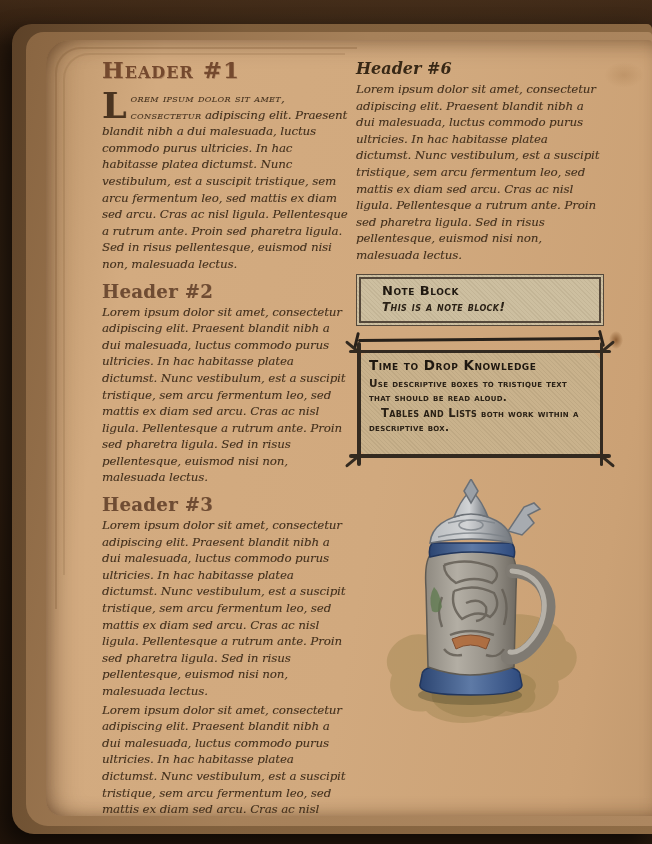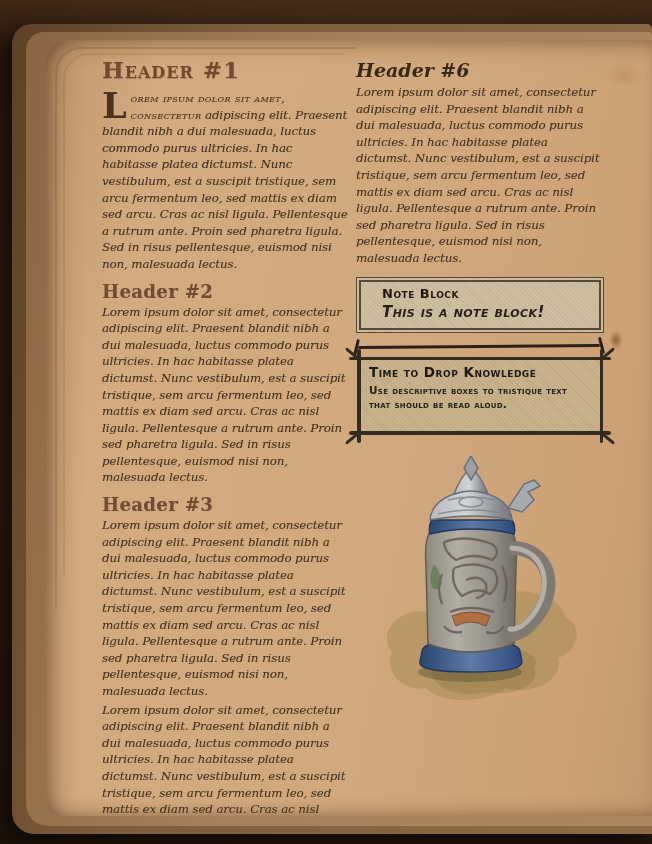--- a/index.html
+++ b/index.html
@@ -36,33 +36,33 @@
     font-size:11.8px;line-height:16.6px;letter-spacing:-.1px;color:#43301d;
     text-shadow:.4px .3px 0 rgba(67,48,29,.25);}
   p.hand{margin:0 0 2px 0;}
   h1.fancy{margin:2px 0 6px 0;font-family:"DejaVu Serif",serif;font-weight:bold;
     font-variant:small-caps;font-size:23px;line-height:28px;letter-spacing:1px;
     color:#74492e;text-shadow:.6px .5px 0 rgba(116,73,46,.35);}
   h2.fancy{margin:9px 0 2px 0;font-family:"DejaVu Serif",serif;font-weight:bold;
     font-size:18px;line-height:20px;letter-spacing:.4px;color:#6f4c33;
     text-shadow:.5px .4px 0 rgba(111,76,51,.35);}
   h6.handhead{margin:11px 0 3px 0;font-family:"DejaVu Serif",serif;font-style:italic;
-    font-weight:bold;font-size:19px;color:#38281六 0;color:#382816;}
+    font-weight:bold;font-size:16px;color:#38281六 0;color:#382816;}
   .dropcap{float:left;font-style:normal;font-weight:bold;font-size:35px;line-height:28px;
     padding:2px 4px 0 0;color:#4a3420;font-family:"DejaVu Serif",serif;}
   .lead-caps{font-variant:small-caps;letter-spacing:.4px;}
   
   .note{margin:10px 0 0 0;border:1px solid #55483a;
     background:#cdbfa0;
     background-image:repeating-linear-gradient(45deg, rgba(110,92,62,.10) 0 1px, rgba(0,0,0,0) 1px 3px);}
   .note-inner{border:2px solid #55483a;margin:2px;padding:4px 9px 7px 21px;}
   .note-title{font-family:"DejaVu Sans",sans-serif;font-weight:bold;font-variant:small-caps;
     font-size:13px;letter-spacing:.5px;color:#1f1810;}
   .note-body{font-family:"DejaVu Sans",sans-serif;font-style:italic;font-weight:bold;
-    font-variant:small-caps;font-size:15px;letter-spacing:.4px;color:#2a2116;margin-top:2px;}
+    font-variant:small-caps;font-size:12px;letter-spacing:.4px;color:#2a2116;margin-top:2px;}
   
   .rule{position:relative;height:3px;background:#28211a;margin:12px 4px 10px 2px;
     transform:rotate(-.5deg);border-radius:2px;}
   .rule::before,.rule::after{content:"";position:absolute;top:-7px;width:3px;height:17px;
     background:#28211a;border-radius:2px;}
   .rule::before{left:-3px;transform:rotate(14deg);}
   .rule::after{right:-3px;transform:rotate(-14deg);}
   
   .descbox{position:relative;margin:2px 2px 0 2px;padding:6px 11px 23px 11px;
     background:#c9b28c;
@@ -141,20 +141,21 @@
         <span class="hbar bot"></span>
         <span class="vbar left"></span>
         <span class="vbar right"></span>
         <span class="tick t1"></span>
         <span class="tick t2"></span>
         <span class="tick t3"></span>
         <span class="tick t4"></span>
         <div class="desc-title">Time to Drop Knowledge</div>
         <div class="desc-text">
           <span>Use descriptive boxes to tristique text that should be read aloud.</span>
+          <span class="ind"><b>Tables and Lists</b><span> both work within a descriptive box.</span></span>
         </div>
       </div>
 
       <div class="stein-wrap">
         <svg width="212" height="252" viewBox="0 0 212 252">
           <defs>
             <linearGradient id="pewter" x1="0" y1="0" x2="1" y2="0">
               <stop offset="0" stop-color="#b9bcbf"></stop>
                 <stop offset=".45" stop-color="#d2d4d6"></stop>
               <stop offset=".8" stop-color="#8f9398"></stop>

